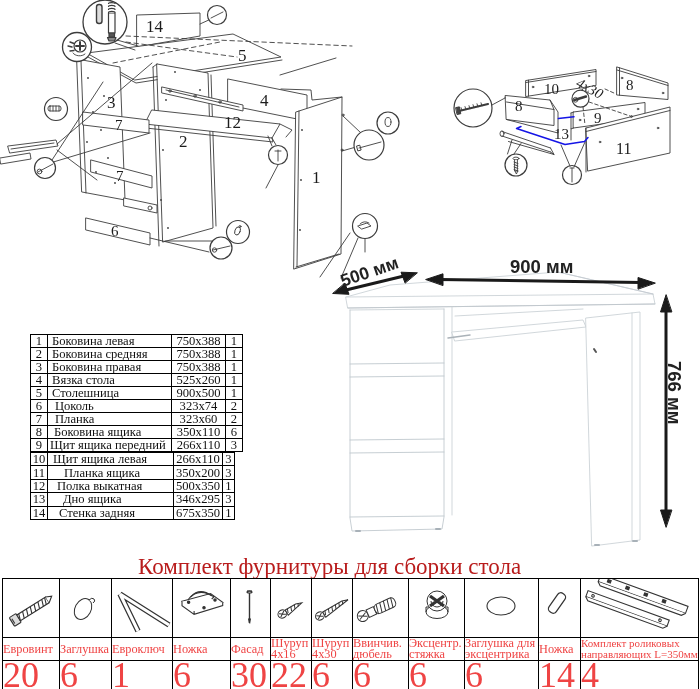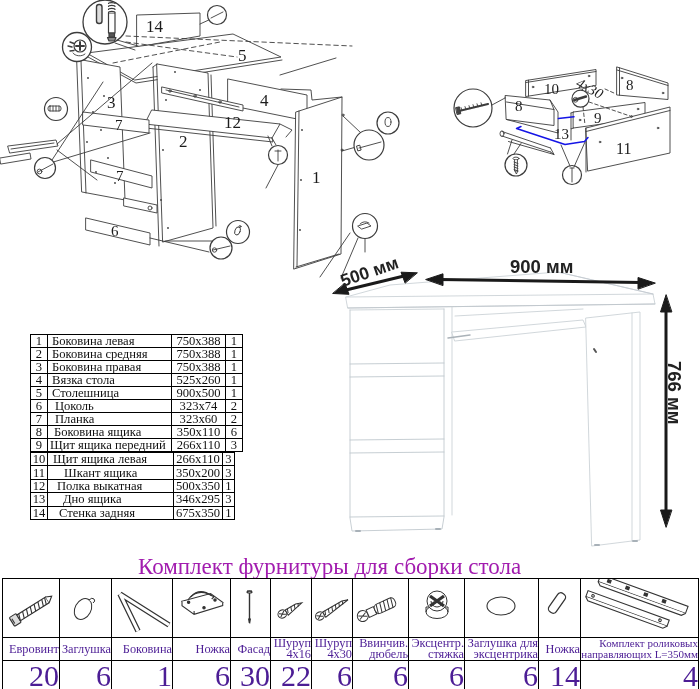--- a/index.html
+++ b/index.html
@@ -1,24 +1,24 @@
 <!DOCTYPE html>
 <html><head><meta charset="utf-8"><style>
 html,body{margin:0;padding:0}
 body{width:700px;height:689px;position:relative;background:#fff;font-family:"Liberation Serif",serif;overflow:hidden}
 .abs{position:absolute}
 #ptA,#ptB{border-collapse:collapse;table-layout:fixed}
 #ptA td,#ptB td{border:1px solid #000;padding:0;font-size:12.6px;line-height:12px;white-space:nowrap;overflow:hidden;color:#111}
 #ptA td.n,#ptB td.n{text-align:center}
 #hw{border-collapse:collapse;table-layout:fixed}
-#hw td{border:1px solid #000;padding:0;text-align:right;vertical-align:middle;color:#4c1d95;overflow:hidden}
+#hw td{border:1px solid #000;padding:0;text-align:left;vertical-align:middle;color:#ef4444;overflow:hidden}
 #hw td svg{display:block;margin:0 auto}
 #hw .lab{font-size:12.3px;line-height:11px;height:22px;white-space:nowrap}
-#hw .num{font-size:30px;height:27px;line-height:29px}
-#title{font-size:23px;color:#a21caf;white-space:nowrap;letter-spacing:0px}
+#hw .num{font-size:36px;height:27px;line-height:29px}
+#title{font-size:23px;color:#b91c1c;white-space:nowrap;letter-spacing:0px}
 </style></head>
 <body>
 
 <svg class="abs" style="left:0;top:0" width="700" height="689" viewBox="0 0 700 689">
 <defs>
 <g id="none"></g>
 </defs>
 <g stroke="#3c3c3c" stroke-width="0.9" fill="none" stroke-linejoin="round" stroke-linecap="round">
 
   <polygon points="137,15 200,13 200,36 137,47" fill="#fff"></polygon>
@@ -366,21 +366,21 @@
       </colgroup>
 <tbody>
         <tr style="height:13.4px">
           <td class="n">10</td>
           <td style="padding-left:5px">Щит ящика левая</td>
           <td class="n">266x110</td>
           <td class="n">3</td>
         </tr>
 <tr style="height:13.4px">
           <td class="n">11</td>
-          <td style="padding-left:16px">Шкант ящика</td>
+          <td style="padding-left:16px">Планка ящика</td>
           <td class="n">350x200</td>
           <td class="n">3</td>
         </tr>
 <tr style="height:13.4px">
           <td class="n">12</td>
           <td style="padding-left:9px">Полка выкатная</td>
           <td class="n">500x350</td>
           <td class="n">1</td>
         </tr>
 <tr style="height:13.4px">
@@ -559,21 +559,21 @@
                     <circle cx="80" cy="33" r="1.2"></circle>
                   </g>
                 </g>
               </g>
             </svg>
           </td>
 </tr>
 <tr class="labr">
 <td class="lab">Евровинт</td>
 <td class="lab">Заглушка</td>
-<td class="lab">Боковина</td>
+<td class="lab">Евроключ</td>
 <td class="lab">Ножка</td>
 <td class="lab">Фасад</td>
 <td class="lab">Шуруп<br>4х16</td>
 <td class="lab">Шуруп<br>4х30</td>
 <td class="lab">Ввинчив.<br>дюбель</td>
 <td class="lab">Эксцентр.<br>стяжка</td>
 <td class="lab">Заглушка для<br>эксцентрика</td>
 <td class="lab">Ножка</td>
 <td class="lab" style="font-size:11px">Комплект роликовых<br>направляющих L=350мм</td>
 </tr>

